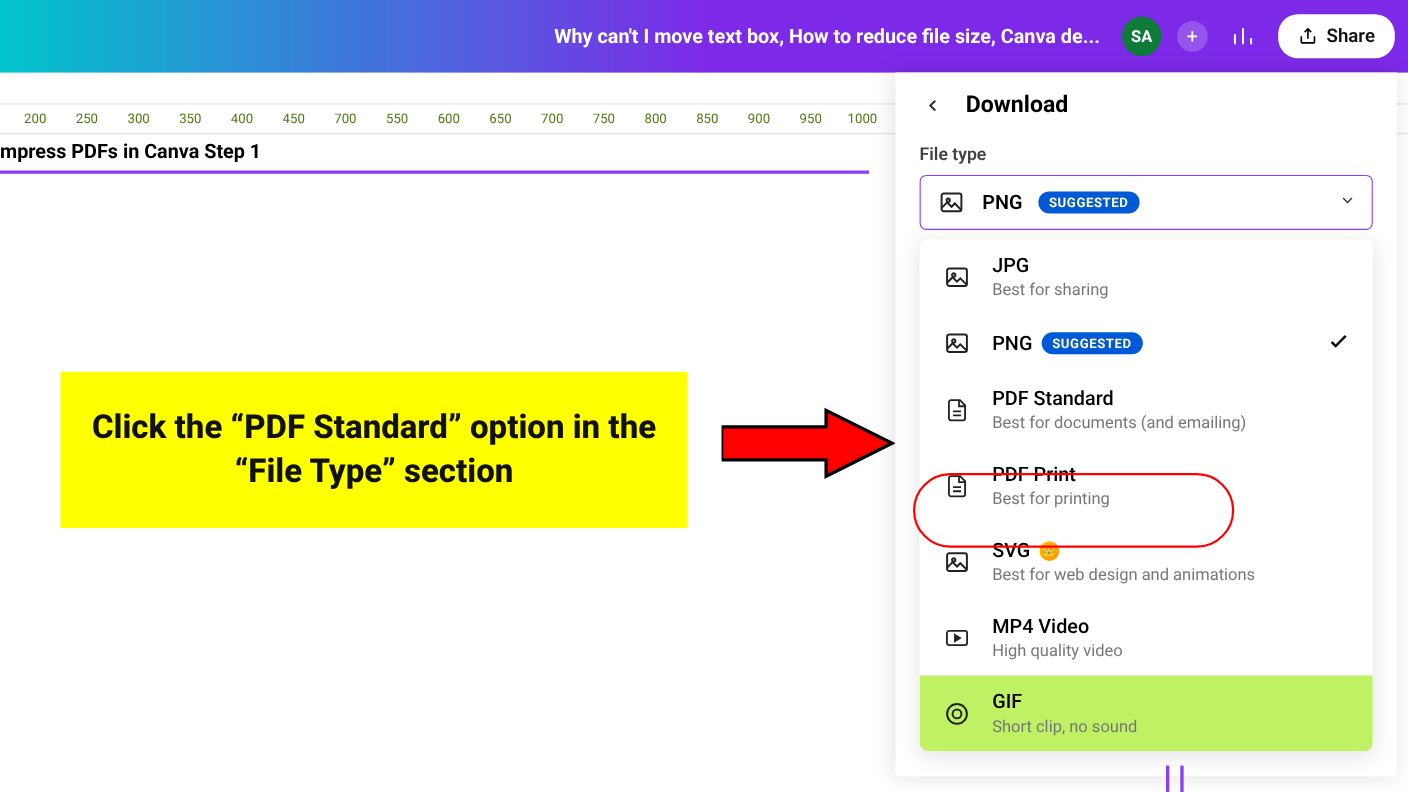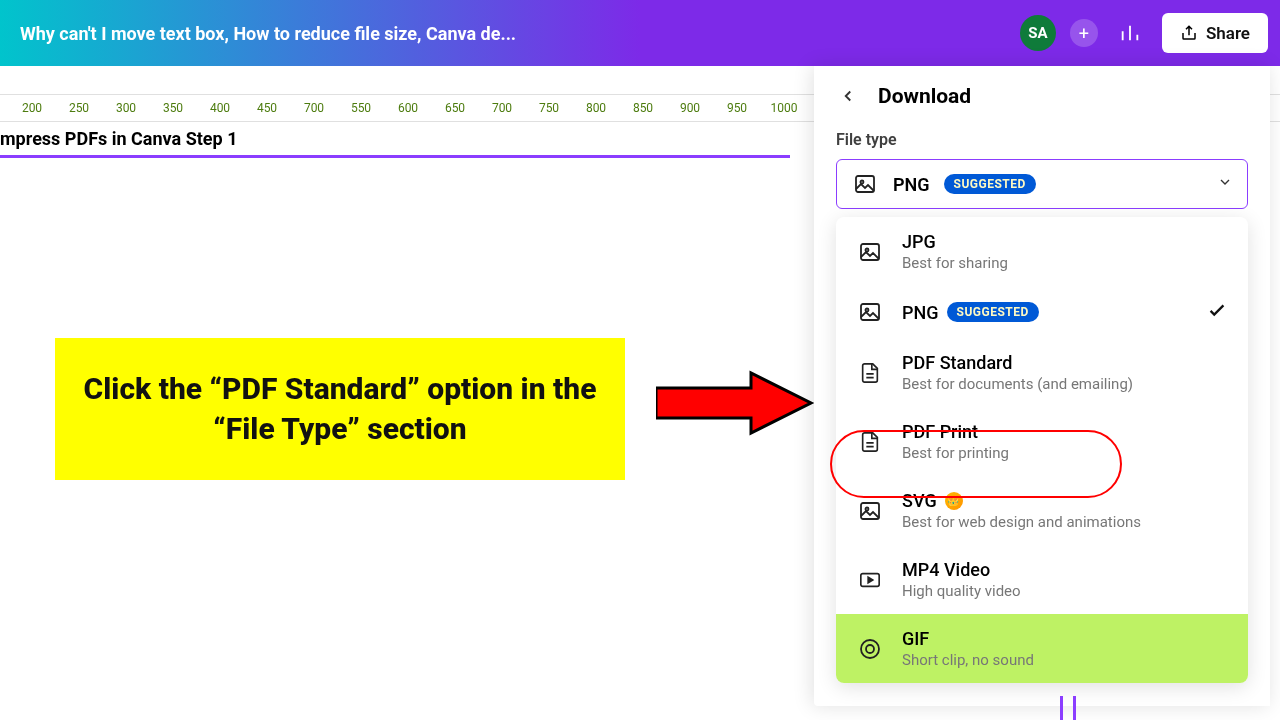--- a/index.html
+++ b/index.html
@@ -1,24 +1,24 @@
 <!DOCTYPE html>
 <html><head>
 <meta charset="utf-8">
 <style>
 * { margin: 0; padding: 0; box-sizing: border-box; }
 body { font-family: -apple-system, BlinkMacSystemFont, "Segoe UI", Roboto, Helvetica, Arial, sans-serif; background: #fff; overflow: hidden; width: 1280px; height: 720px; position: relative; }
 
 .topbar { height: 66px; background: linear-gradient(90deg, #01c4cc 0%, #7d2ae8 50%, #7d2ae8 100%); display: flex; align-items: center; padding: 0 12px 0 0; color: #fff; }
-.doc-title { flex: 1; text-align: left; font-weight: 700; font-size: 18px; white-space: nowrap; overflow: hidden; text-overflow: ellipsis; padding: 0 20px; }
+.doc-title { flex: 1; text-align: right; font-weight: 700; font-size: 18px; white-space: nowrap; overflow: hidden; text-overflow: ellipsis; padding: 0 20px; }
 .right-actions { display: flex; align-items: center; gap: 14px; }
 .avatar { width: 36px; height: 36px; border-radius: 50%; background: #0f7b3a; color: #fff; font-weight: 700; display: flex; align-items: center; justify-content: center; font-size: 15px; }
 .plus-btn { width: 28px; height: 28px; border-radius: 50%; background: rgba(255,255,255,0.2); display: flex; align-items: center; justify-content: center; color: #fff; font-size: 18px; font-weight: 400; }
 .chart-btn { width: 36px; height: 36px; display: flex; align-items: center; justify-content: center; color: #fff; }
-.share-btn { background: #fff; color: #111; border-radius: 6px; padding: 10px 18px; display: flex; align-items: center; gap: 8px; font-weight: 600; font-size: 17px; }
+.share-btn { background: #fff; color: #111; border-radius: 18px; padding: 10px 18px; display: flex; align-items: center; gap: 8px; font-weight: 600; font-size: 17px; }
 
 .ruler { height: 28px; border-top: 1px solid #e0e0e0; border-bottom: 1px solid #e0e0e0; display: flex; align-items: center; font-size: 12px; color: #4d7c0f; position: relative; margin-top: 28px; }
 .ruler-tick { position: absolute; transform: translateX(-50%); }
 
 .page-hdr { display: flex; align-items: center; padding: 6px 0; border-bottom: 3px solid #8b3dff; width: 790px; }
 .page-hdr .page-title { font-weight: 700; font-size: 18px; }
 
 .callout-box { position: absolute; left: 55px; top: 338px; width: 570px; height: 142px; background: #ffff00; display: flex; align-items: center; justify-content: center; padding: 10px 20px; }
 .callout-box .txt { font-weight: 800; font-size: 30px; text-align: center; line-height: 1.35; color: #111; }
 

